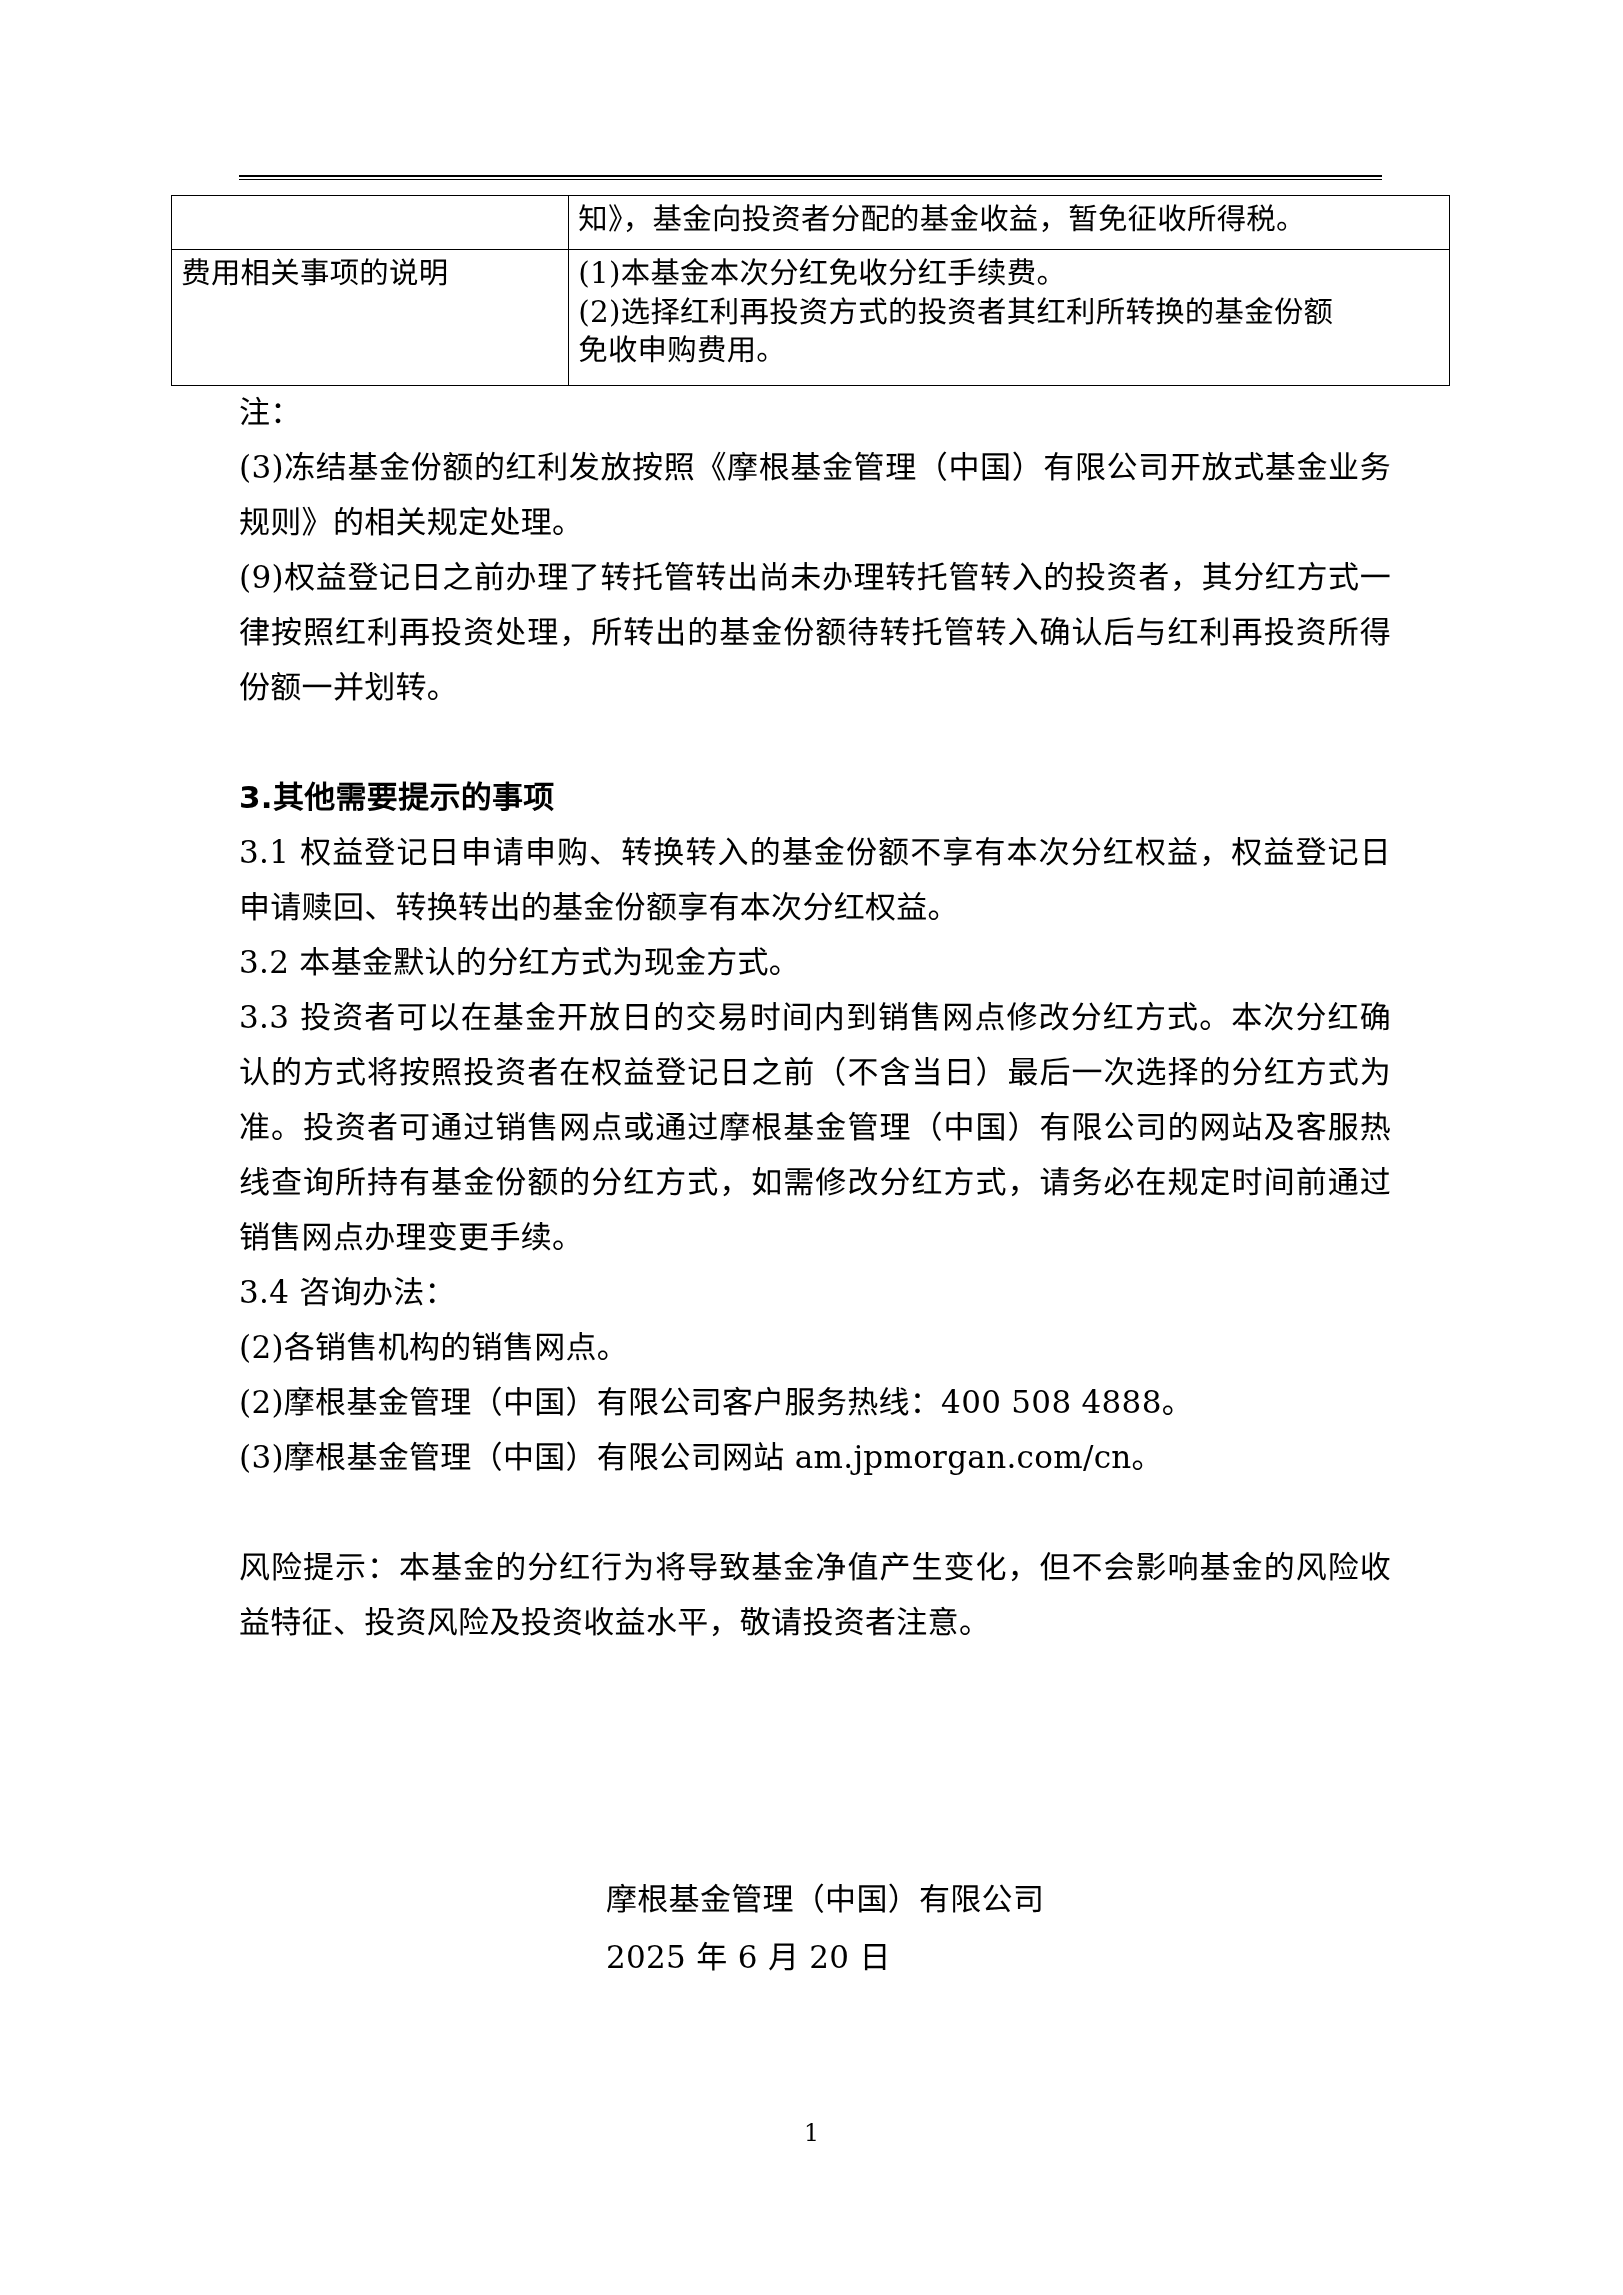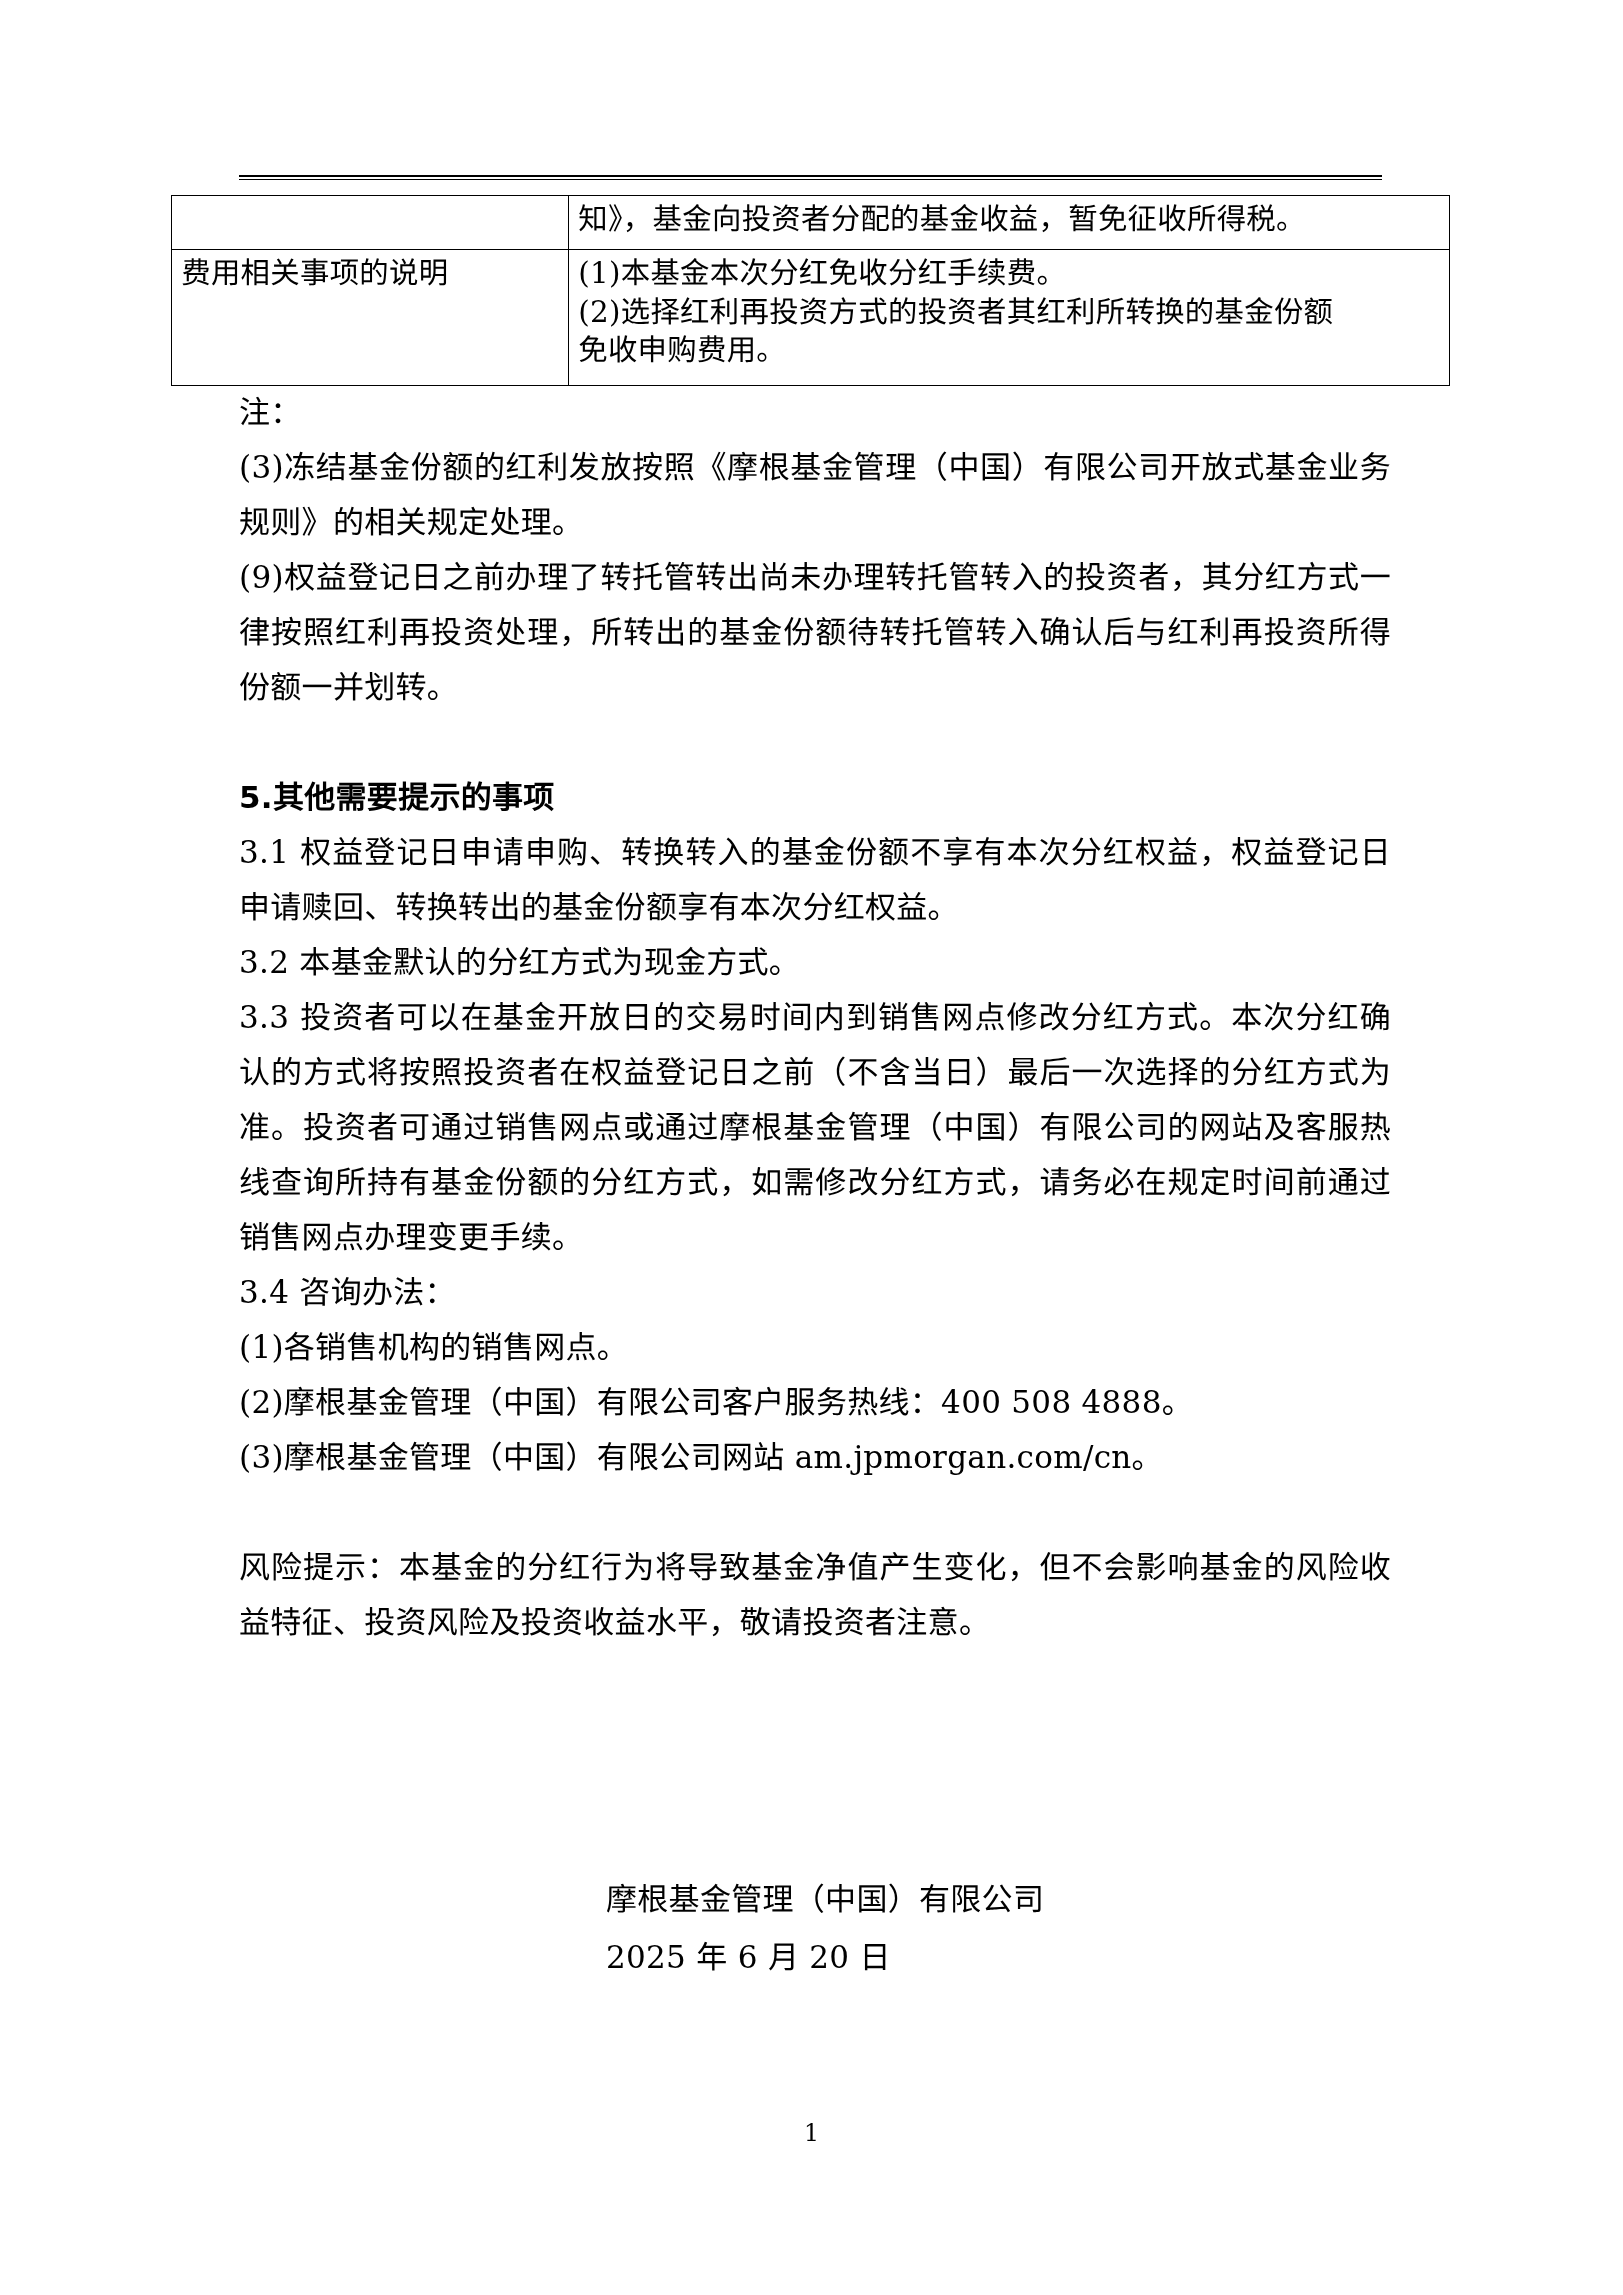--- a/index.html
+++ b/index.html
@@ -146,31 +146,31 @@
   <div class="body-area">
 
     <p class="para">注：</p>
 
     <p class="para">(3)冻结基金份额的红利发放按照《摩根基金管理（中国）有限公司开放式基金业务规则》的相关规定处理。</p>
 
     <p class="para">(9)权益登记日之前办理了转托管转出尚未办理转托管转入的投资者，其分红方式一律按照红利再投资处理，所转出的基金份额待转托管转入确认后与红利再投资所得份额一并划转。</p>
 
     <div class="spacer-line"></div>
 
-    <p class="h-sec">5.其他需要提示的事项</p>
+    <p class="h-sec">3.其他需要提示的事项</p>
 
     <p class="para">3.1 权益登记日申请申购、转换转入的基金份额不享有本次分红权益，权益登记日申请赎回、转换转出的基金份额享有本次分红权益。</p>
 
     <p class="para">3.2 本基金默认的分红方式为现金方式。</p>
 
     <p class="para">3.3 投资者可以在基金开放日的交易时间内到销售网点修改分红方式。本次分红确认的方式将按照投资者在权益登记日之前（不含当日）最后一次选择的分红方式为准。投资者可通过销售网点或通过摩根基金管理（中国）有限公司的网站及客服热线查询所持有基金份额的分红方式，如需修改分红方式，请务必在规定时间前通过销售网点办理变更手续。</p>
 
     <p class="para">3.4 咨询办法：</p>
 
-    <p class="para">(1)各销售机构的销售网点。</p>
+    <p class="para">(2)各销售机构的销售网点。</p>
 
     <p class="para">(2)摩根基金管理（中国）有限公司客户服务热线：400 508 4888。</p>
 
     <p class="para">(3)摩根基金管理（中国）有限公司网站 am.jpmorgan.com/cn。</p>
 
     <div class="spacer-line"></div>
 
     <p class="para">风险提示：本基金的分红行为将导致基金净值产生变化，但不会影响基金的风险收益特征、投资风险及投资收益水平，敬请投资者注意。</p>
 
   </div>

